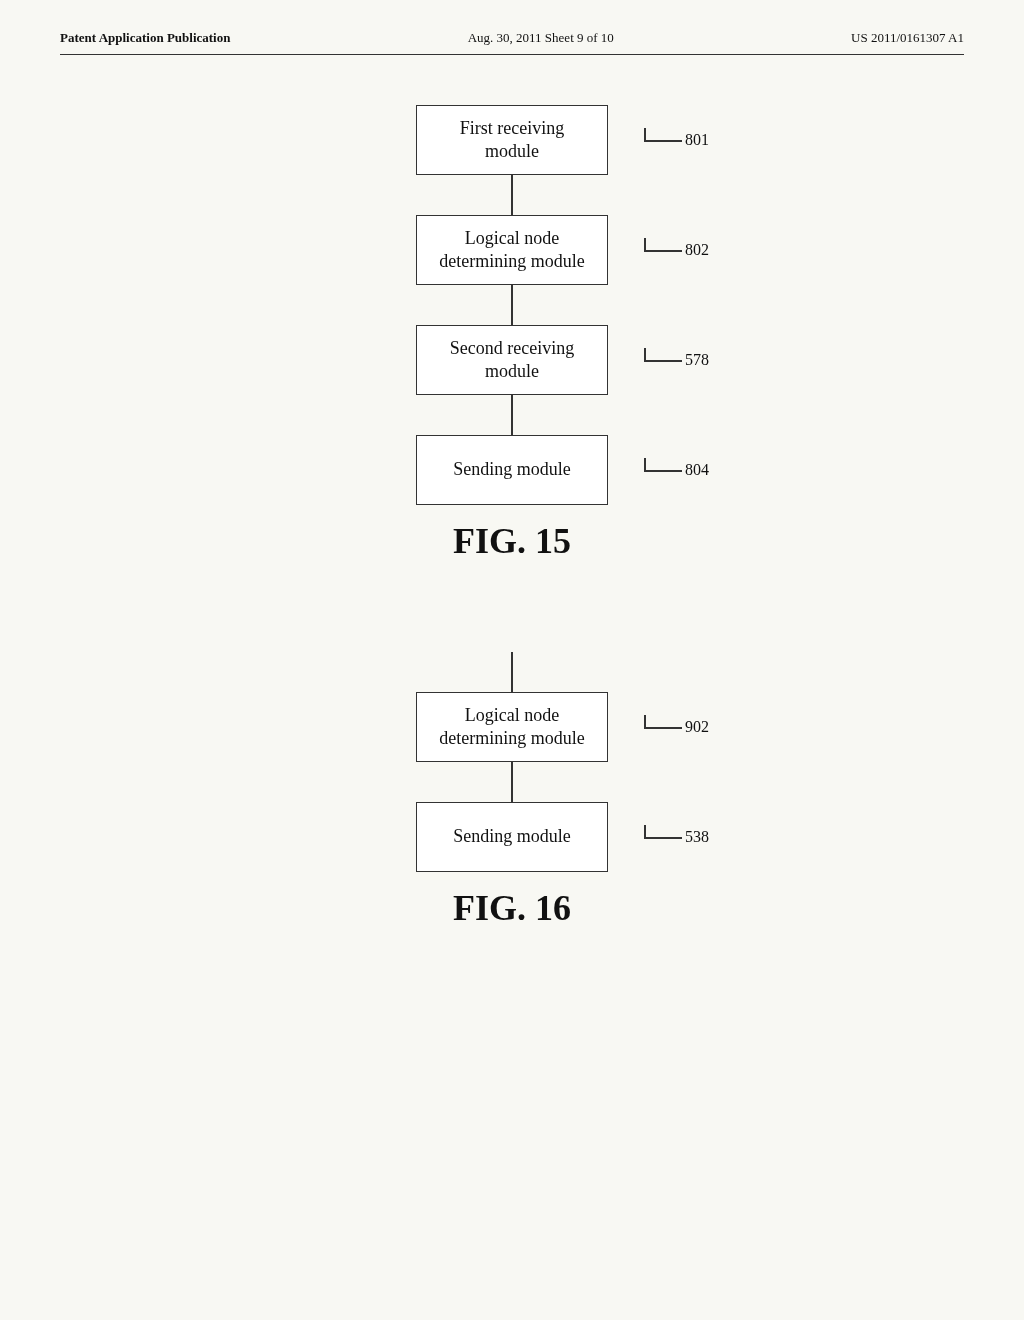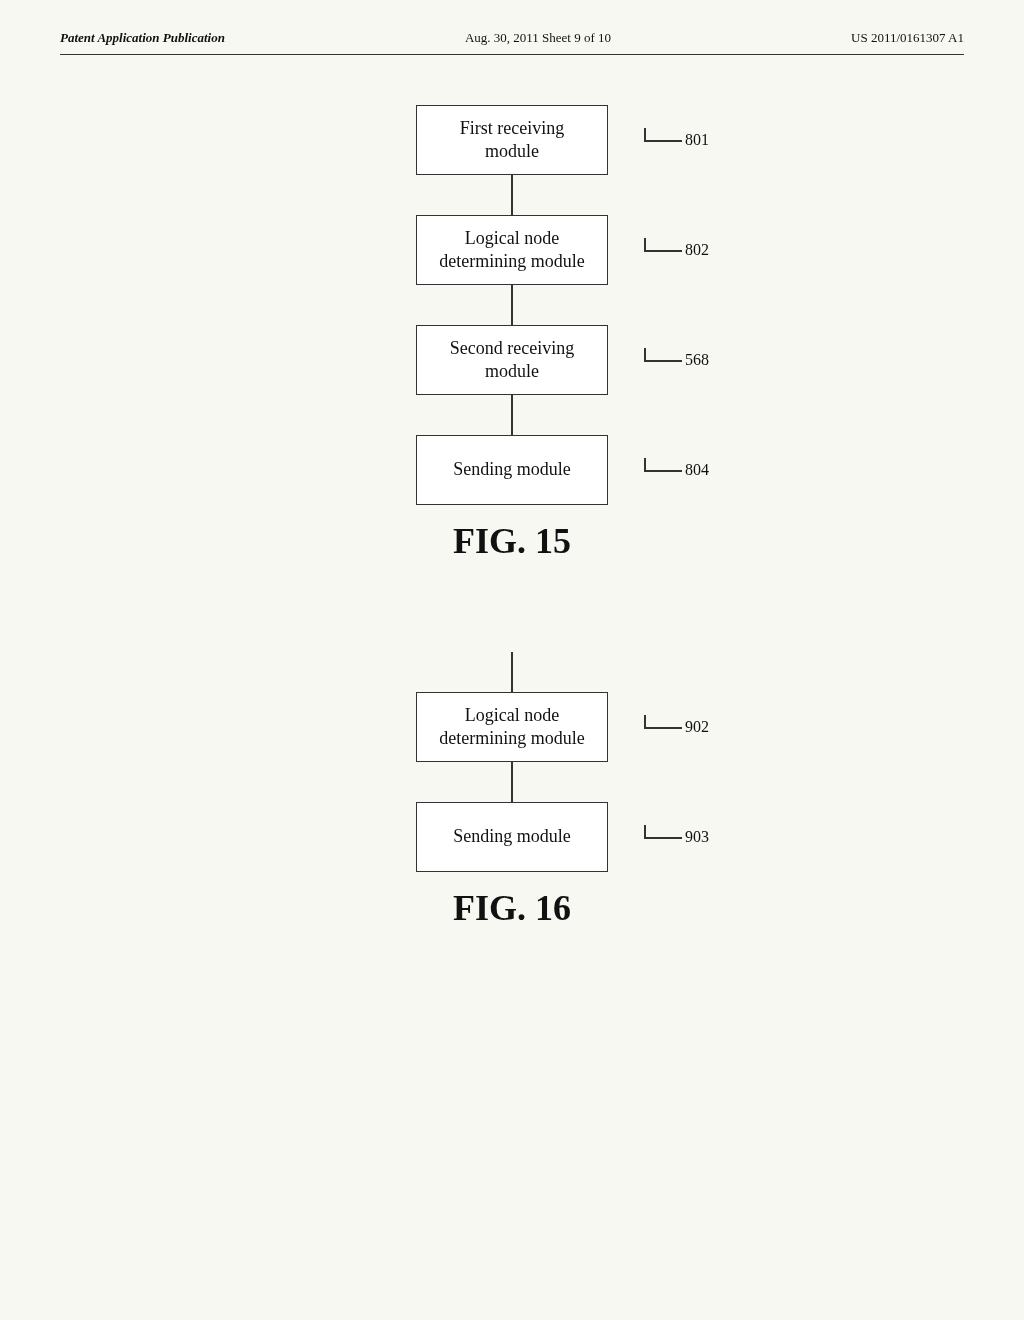--- a/index.html
+++ b/index.html
@@ -26,21 +26,20 @@
       justify-content: space-between;
       align-items: center;
       border-bottom: 1px solid #333;
       padding-bottom: 8px;
       margin-bottom: 50px;
       font-size: 13px;
     }
 
     .header-left {
       font-weight: bold;
-      font-style: italic;
     }
 
     .header-center {
       font-size: 13px;
     }
 
     .header-right {
       font-size: 13px;
     }
 
@@ -143,21 +142,21 @@
       </div>
 
       <div class="connector"></div>
 
       <div class="flow-node">
         <div class="box">Second receiving<br>module</div>
         <div class="node-label">
           <span style="display:inline-block;width:38px;height:1.5px;background:#333;position:relative;top:9px;margin-right:3px;">
             <span style="display:block;width:1.5px;height:12px;background:#333;position:absolute;left:0;top:-12px;"></span>
           </span>
-          <span>568</span>
+          <span>578</span>
         </div>
       </div>
 
       <div class="connector"></div>
 
       <div class="flow-node">
         <div class="box">Sending module</div>
         <div class="node-label">
           <span style="display:inline-block;width:38px;height:1.5px;background:#333;position:relative;top:9px;margin-right:3px;">
             <span style="display:block;width:1.5px;height:12px;background:#333;position:absolute;left:0;top:-12px;"></span>
@@ -188,21 +187,21 @@
       </div>
 
       <div class="connector"></div>
 
       <div class="flow-node">
         <div class="box">Sending module</div>
         <div class="node-label">
           <span style="display:inline-block;width:38px;height:1.5px;background:#333;position:relative;top:9px;margin-right:3px;">
             <span style="display:block;width:1.5px;height:12px;background:#333;position:absolute;left:0;top:-12px;"></span>
           </span>
-          <span>903</span>
+          <span>538</span>
         </div>
       </div>
 
     </div>
 
     <div class="fig-label">FIG. 16</div>
   </div>
 
 </div>
 

